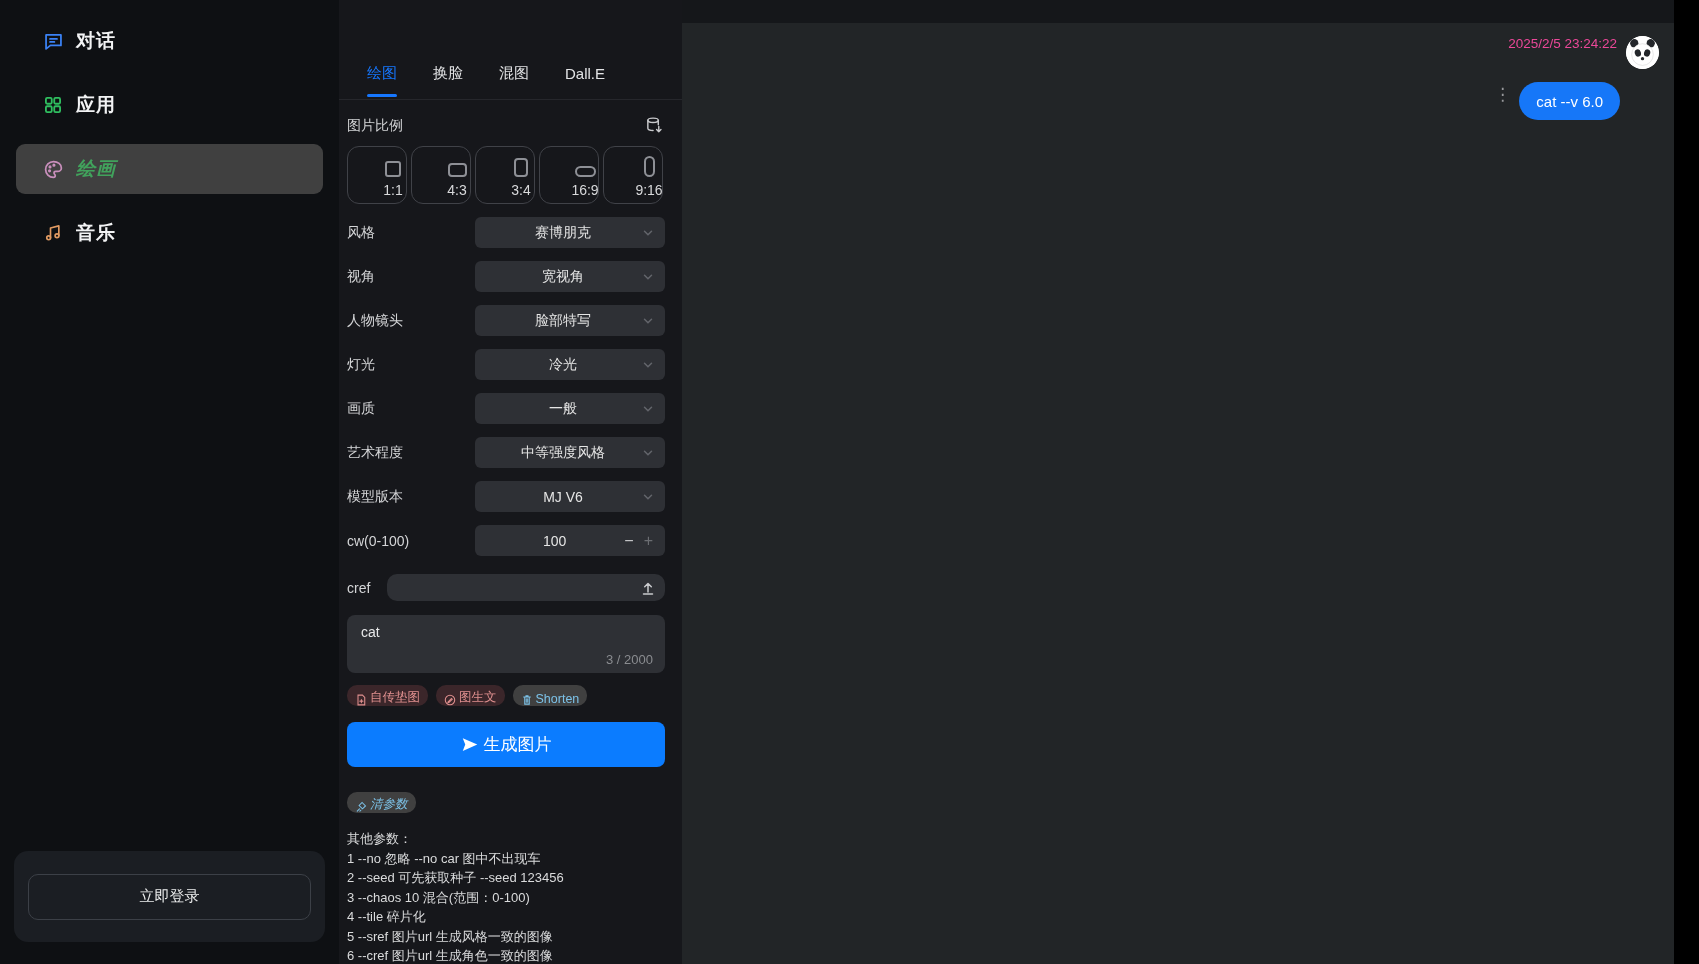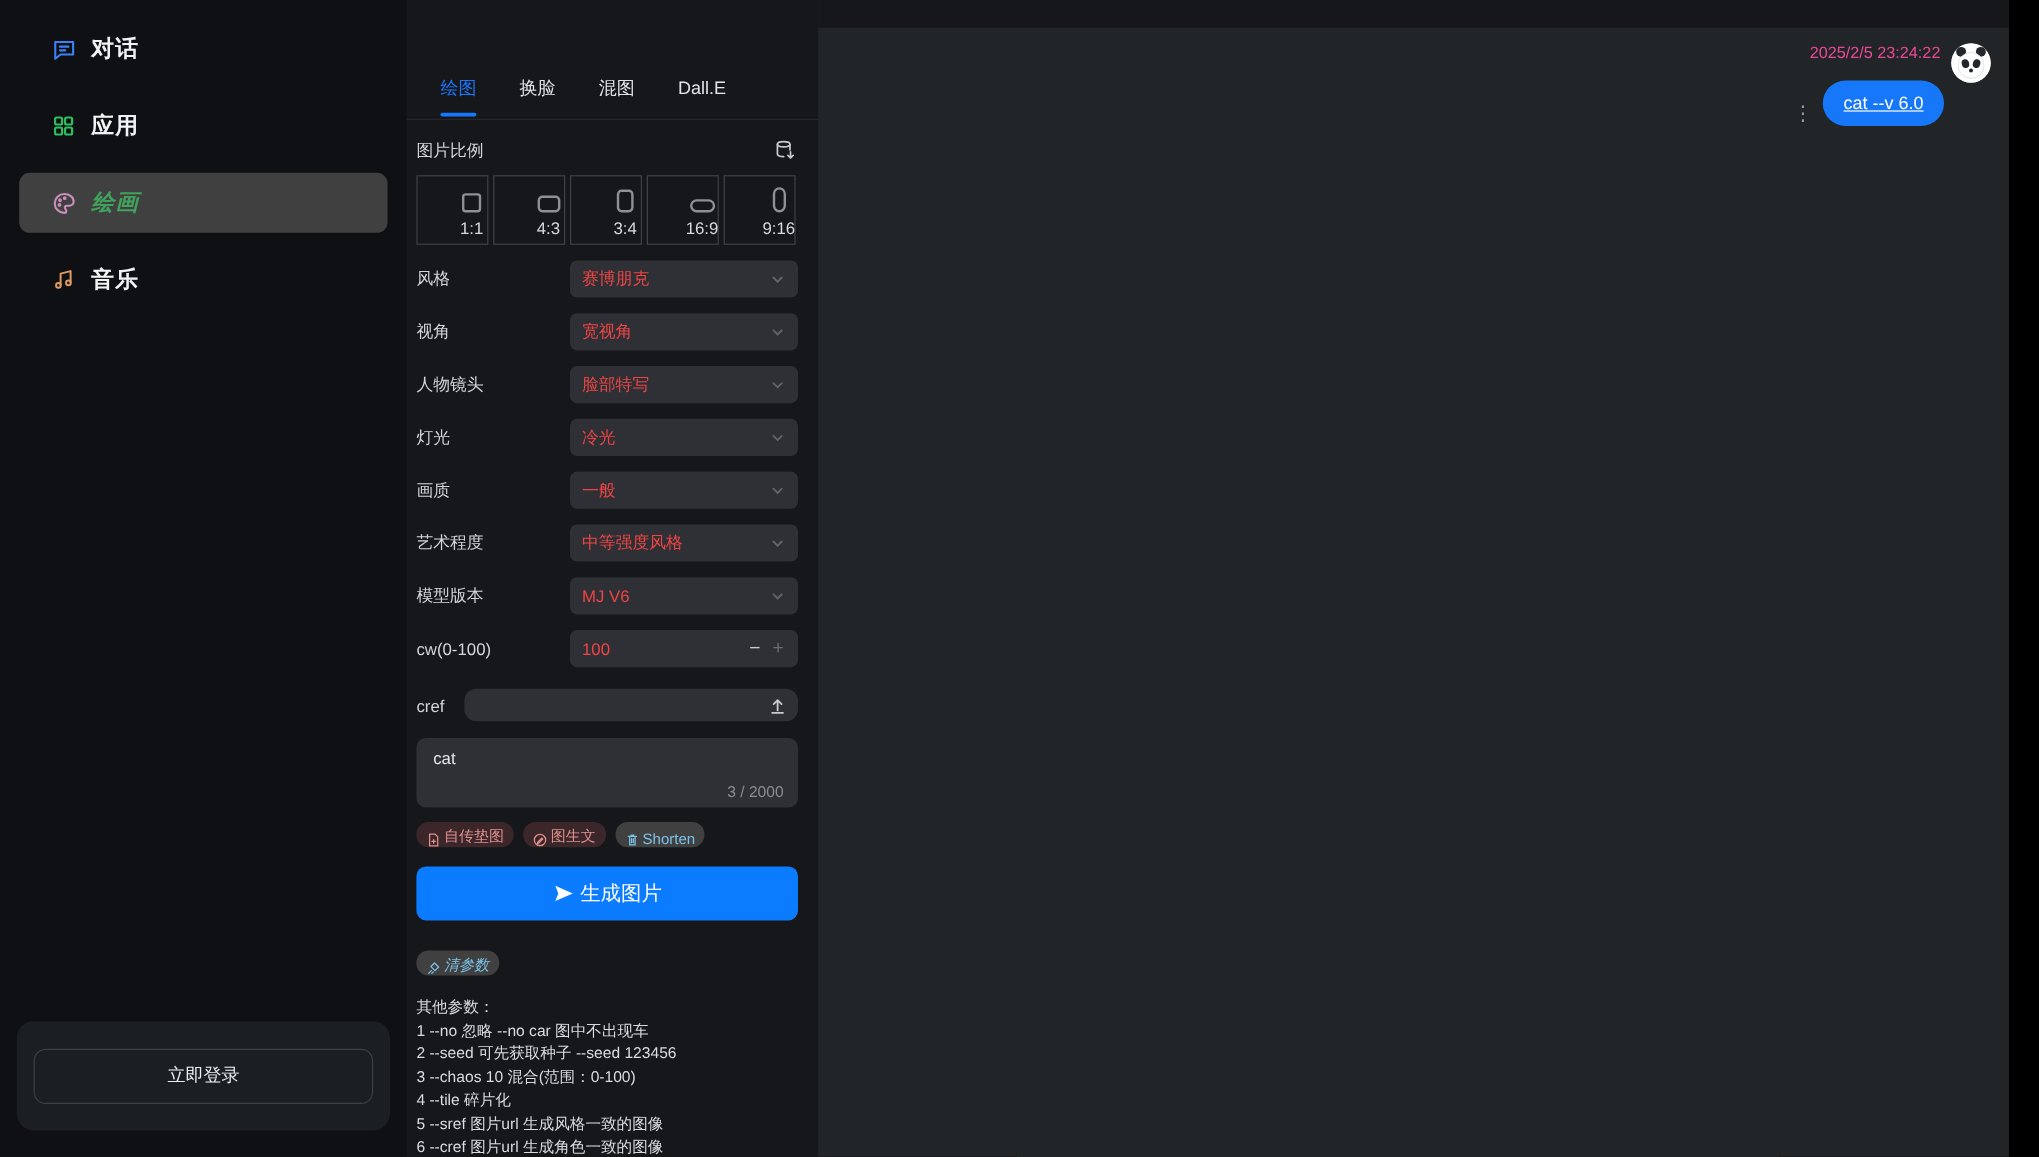--- a/index.html
+++ b/index.html
@@ -25,34 +25,34 @@
   .tab { font-size:15px; color:#e3e4e6; cursor:pointer; position:relative; height:52px; display:flex; align-items:center; }
   .tab.active { color:#1677ff; }
   .tab.active::after { content:""; position:absolute; left:0; right:0; bottom:3px; height:3px; background:#1677ff; border-radius:2px; }
   .panel-body { padding:8px 17px 0 8px; }
 
   .ratio-head { display:flex; align-items:center; justify-content:space-between; margin-top:6px; height:24px; }
   .ratio-title { font-size:14px; color:#d4d5d7; }
   .preset-ico { width:20px; height:20px; cursor:pointer; display:flex; }
 
   .ratio-row { display:flex; gap:4px; margin-top:8px; }
-  .ratio-btn { width:60px; height:58px; border:1px solid #404248; border-radius:0; display:flex; flex-direction:column; align-items:center; justify-content:flex-end; padding-bottom:5px; cursor:pointer; background:transparent;padding-left:32px; }
+  .ratio-btn { width:60px; height:58px; border:1px solid #404248; border-radius:12px; display:flex; flex-direction:column; align-items:center; justify-content:flex-end; padding-bottom:5px; cursor:pointer; background:transparent;padding-left:32px; }
   .ratio-shape { border:2px solid #8e9096; margin-bottom:5px; }
   .rs-1-1  { width:16px; height:16px; border-radius:3px; }
   .rs-4-3  { width:19px; height:14px; border-radius:4px; }
   .rs-3-4  { width:14px; height:19px; border-radius:4px; }
   .rs-16-9 { width:21px; height:11px; border-radius:6px; }
   .rs-9-16 { width:11px; height:21px; border-radius:6px; }
   .ratio-lbl { font-size:14px; color:#d8d9db; }
 
   .form-row { display:flex; align-items:center; height:31px; margin-top:13px; }
   .form-row:first-of-type { margin-top:21px; }
   .form-row .f-label { width:128px; font-size:14px; color:#d4d5d7; }
   .selectbox { flex:1; height:31px; background:#2e3035; border-radius:6px; display:flex; align-items:center; padding:0 10px; cursor:pointer; }
-  .selectbox .val { flex:1; font-size:14px; color:#ef4444; }
+  .selectbox .val { flex:1; font-size:14px; color:#e5e5e5;text-align:center; }
   .chev { width:14px; height:14px; display:flex; }
   .stepper { display:flex; align-items:center; gap:10px; padding-right:2px; }
   .step-minus { color:#c9cacd; font-size:16px; cursor:pointer; }
   .step-plus  { color:#6b6d72; font-size:16px; cursor:pointer; }
 
   .upload-row { display:flex; align-items:center; margin-top:14px; height:27px; }
   .upload-row .u-label { width:40px; font-size:14px; color:#d4d5d7; }
   .upload-input { flex:1; height:27px; background:#2e3035; border-radius:10px; display:flex; align-items:center; justify-content:flex-end; padding:0 9px; cursor:text; }
   .upload-ico { width:16px; height:16px; display:flex; cursor:pointer; }
 
@@ -70,21 +70,21 @@
 
   .clear-row { margin-top:25px;font-style:italic; }
 
   .help { margin-top:16px; font-size:13px; color:#dadbdc; line-height:19.5px; }
 
   
   .chat { position:absolute; left:682px; top:0; width:1017px; height:964px; background:#222527; }
   .chat-topbar { position:absolute; left:0; top:0; width:100%; height:23px; background:#15171a; }
   .msg-meta { position:absolute; top:36px; right:82px; font-size:13.5px; color:#ec4899; }
   .avatar { position:absolute; top:36px; right:40px; width:33px; height:33px; border-radius:50%; overflow:hidden; background:#fff; cursor:pointer; }
-  .bubble { position:absolute; top:67px; right:79px; height:38px; background:#1677f8; border-radius:19px; color:#fff; font-size:15px; display:flex; align-items:center; padding:0 17px;text-decoration:underline; }
+  .bubble { position:absolute; top:82px; right:79px; height:38px; background:#1677f8; border-radius:19px; color:#fff; font-size:15px; display:flex; align-items:center; padding:0 17px; }
   .msg-dots { position:absolute; top:86px; right:188px; color:#97989c; font-size:17px; letter-spacing:0; cursor:pointer; line-height:1; }
 </style>
 </head>
 <body>
 
 <div id="app">
 
   <div class="sidebar">
 
     <div class="side-item">

